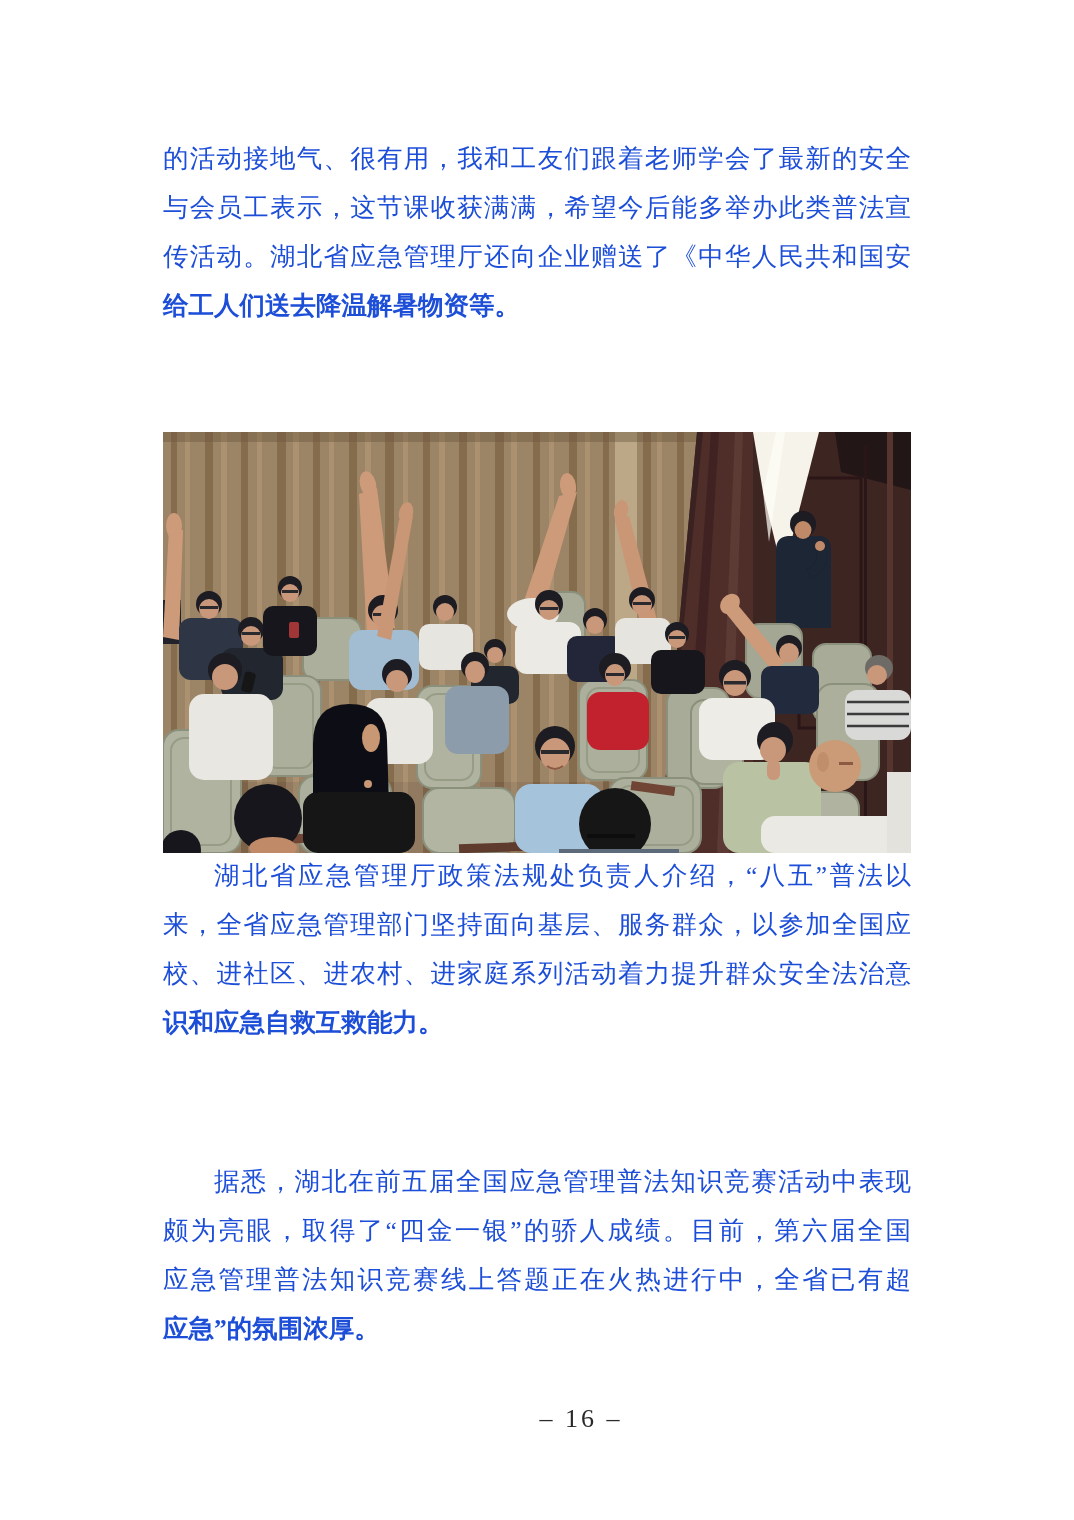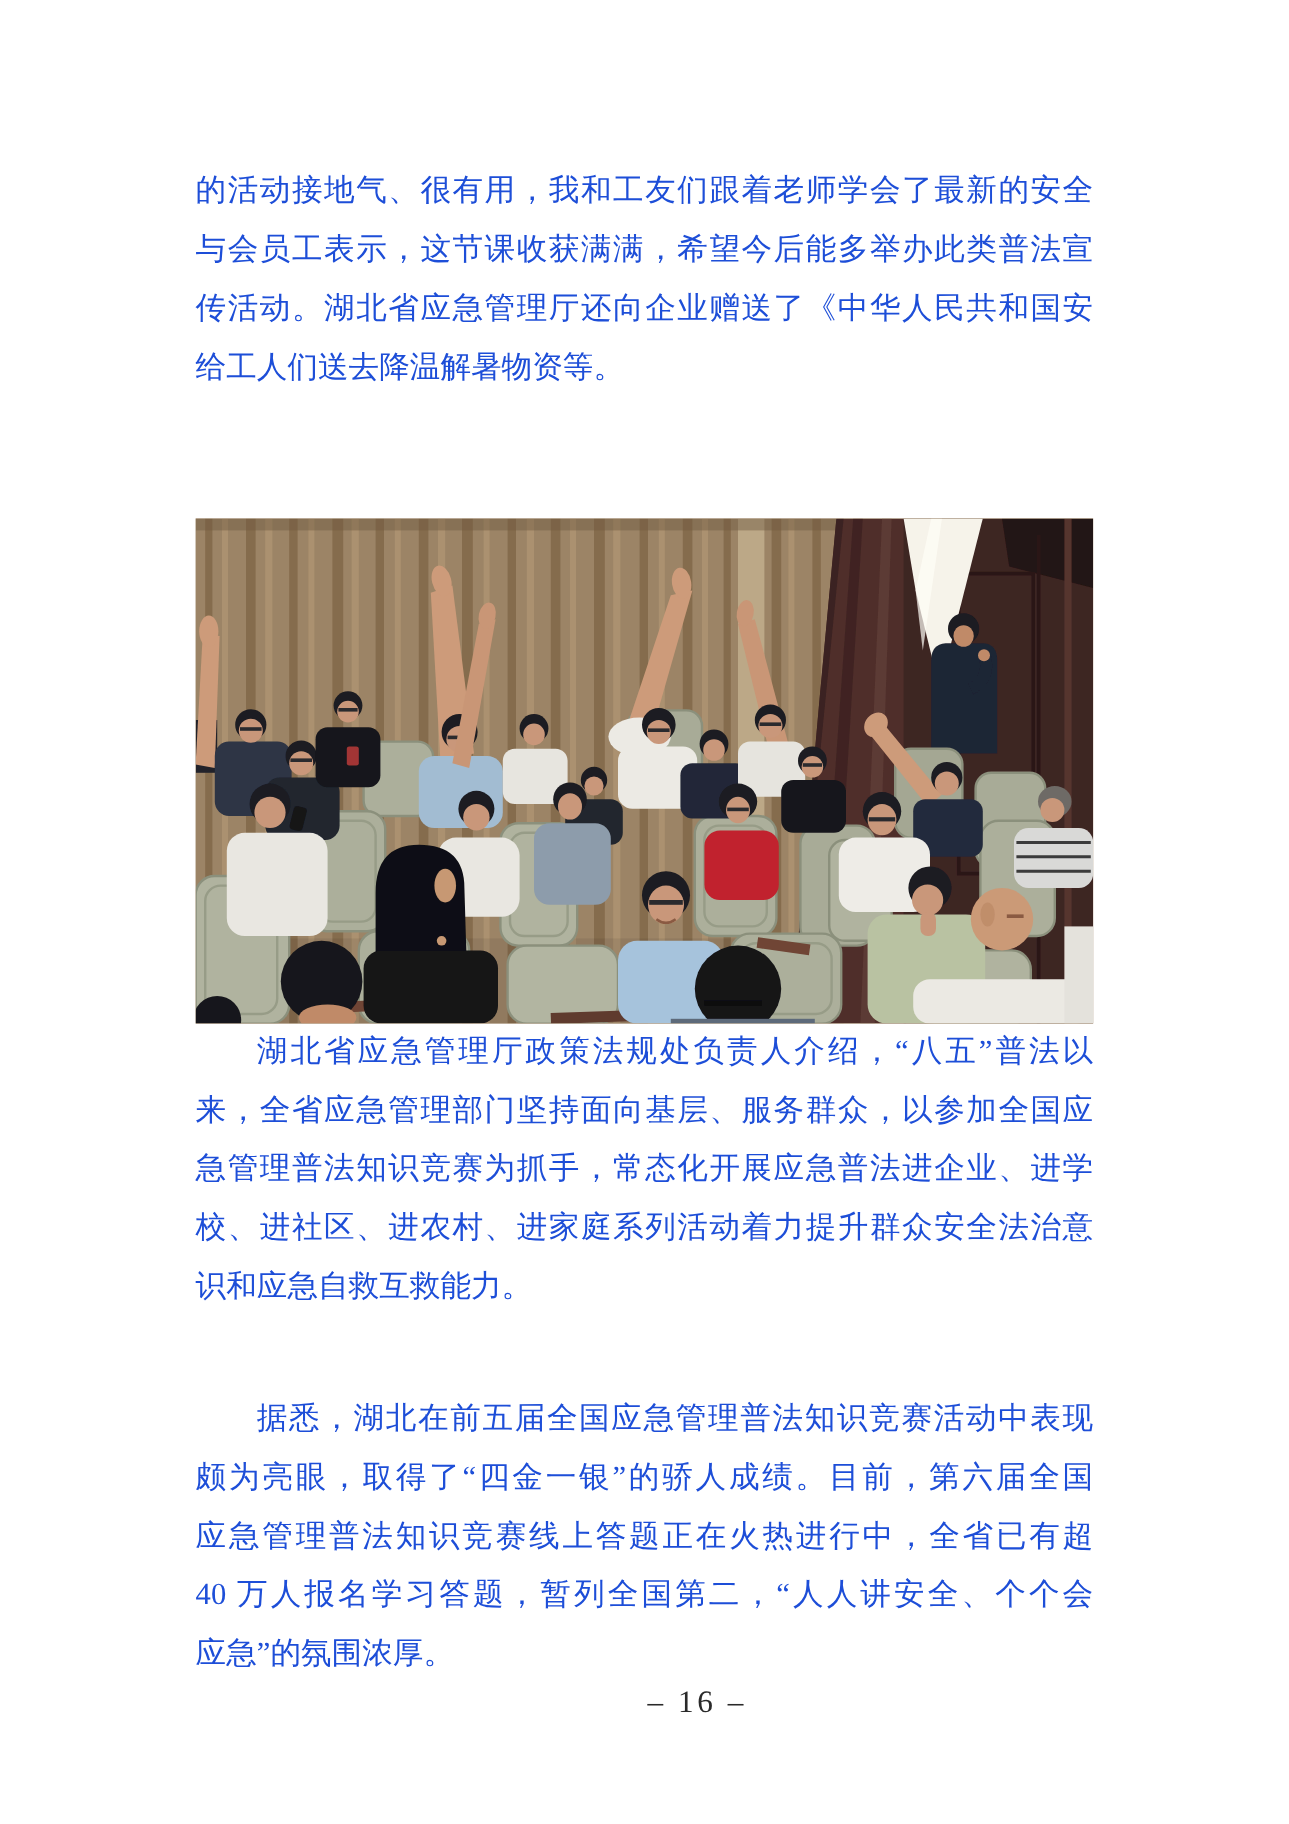--- a/index.html
+++ b/index.html
@@ -8,21 +8,21 @@
     font-family:"Liberation Serif","DejaVu Serif",serif;color:#1c1c1c;
     overflow:hidden;
   }
   .tblock{position:absolute;left:163px;width:748px;}
   .line{
     font-size:25.5px;line-height:49px;height:49px;
     text-align:justify;text-align-last:justify;
     color:#1d4ed8;
   }
   .line.indent{text-indent:51px;}
-  .line.last{text-align-last:left;}
+  .line.last{text-align-last:left;font-weight:bold;}
   .photo-frame{
     position:absolute;left:163px;top:432px;width:748px;height:421px;
     overflow:hidden;background:#9c8466;
   }
   .pageno{
     position:absolute;top:1404px;left:0;width:100%;
     text-align:center;font-size:26px;letter-spacing:3px;color:#2a2a2a;margin-left:44px;
   }
 </style>
 </head>
@@ -325,28 +325,26 @@
             <rect x="724" y="340" width="24" height="81" fill="#e4e2dc"></rect>
           </g>
         </g>
       </g>
     </svg>
   </div>
 
   <div class="tblock" style="top:851px">
     <div class="line indent">湖北省应急管理厅政策法规处负责人介绍，“八五”普法以</div>
     <div class="line">来，全省应急管理部门坚持面向基层、服务群众，以参加全国应</div>
-    <div class="line">急管理普法知识竞赛为抓手，常态化开展应急普法进企业、进学</div>
     <div class="line">校、进社区、进农村、进家庭系列活动着力提升群众安全法治意</div>
     <div class="line last">识和应急自救互救能力。</div>
   </div>
 
   <div class="tblock" style="top:1157px">
     <div class="line indent">据悉，湖北在前五届全国应急管理普法知识竞赛活动中表现</div>
     <div class="line">颇为亮眼，取得了“四金一银”的骄人成绩。目前，第六届全国</div>
     <div class="line">应急管理普法知识竞赛线上答题正在火热进行中，全省已有超</div>
-    <div class="line">40 万人报名学习答题，暂列全国第二，“人人讲安全、个个会</div>
     <div class="line last">应急”的氛围浓厚。</div>
   </div>
 
   <div class="pageno">– 16 –</div>
 
 </div>
 
 </body></html>

